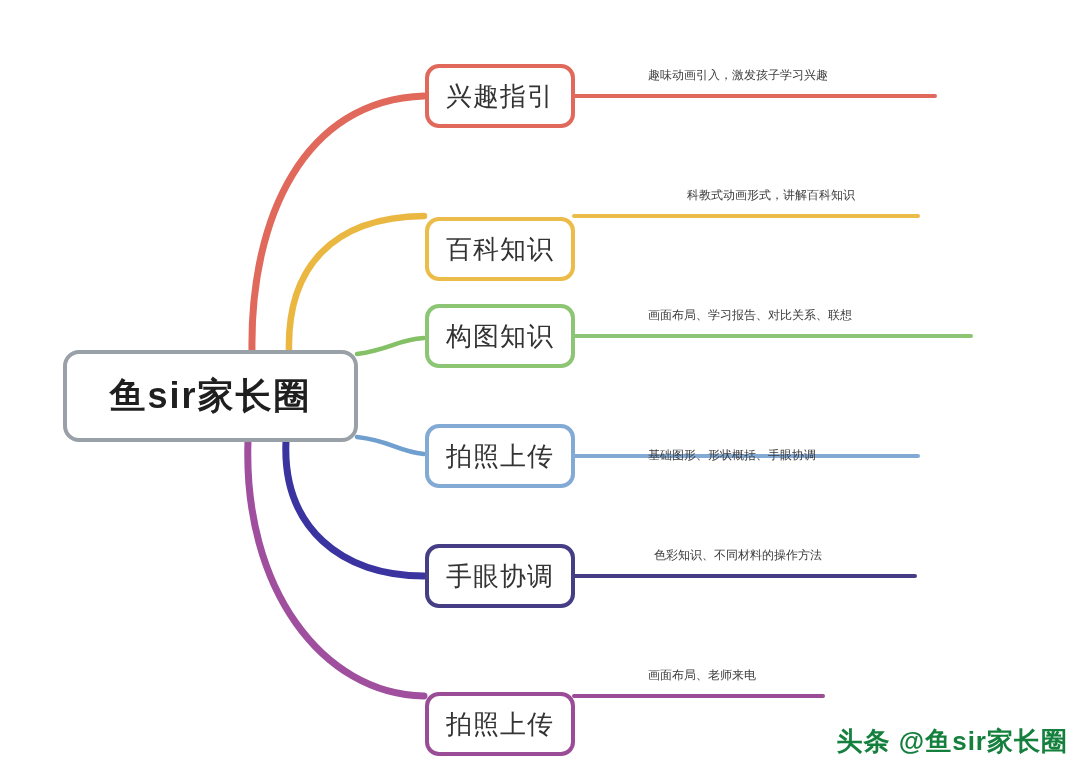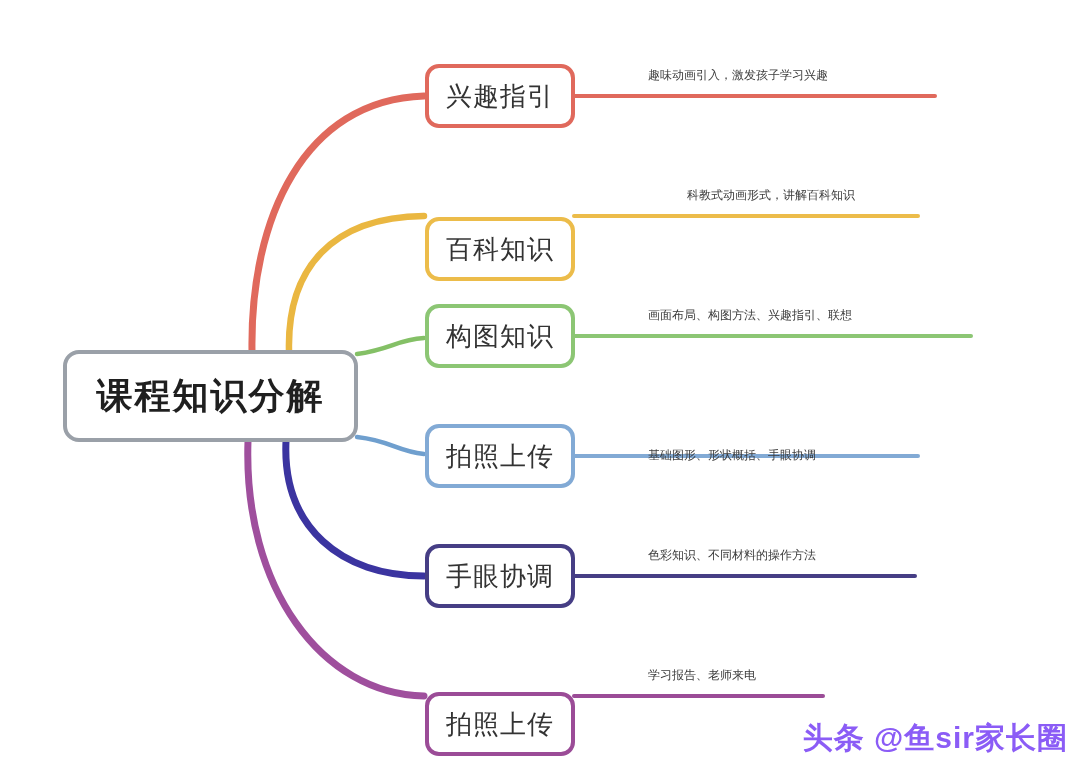--- a/index.html
+++ b/index.html
@@ -52,69 +52,69 @@
     left: 648px;
     height: 24px; line-height: 24px;
     font-size: 12px;
     color: #3c3c3c;
     white-space: nowrap;
     z-index: 2;
   }
   .watermark {
     position: absolute;
     right: 12px; bottom: 6px;
-    font-size: 30px;
+    font-size: 26px;
     font-weight: bold;
-    color: #8b5cf6;
+    color: #15803d;
     letter-spacing: 1px;
     z-index: 3;
   }
 </style>
 </head>
 <body>
 
 <svg id="curves" width="1080" height="765" viewBox="0 0 1080 765">
     <path d="M252,351 C250,218 304,100 424,96" fill="none" stroke="#e0695c" stroke-width="7" stroke-linecap="round"></path>
     <path d="M289,351 C287,268 332,217 424,216" fill="none" stroke="#eab741" stroke-width="6.5" stroke-linecap="round"></path>
     <path d="M357,354 C392,349 396,340 424,338" fill="none" stroke="#84c066" stroke-width="4.5" stroke-linecap="round"></path>
     <path d="M357,437 C392,441 396,451 424,454" fill="none" stroke="#6f9fce" stroke-width="4.5" stroke-linecap="round"></path>
     <path d="M286,441 C282,528 342,576 424,576" fill="none" stroke="#3b34a0" stroke-width="7" stroke-linecap="round"></path>
     <path d="M248,441 C243,588 322,694 424,696" fill="none" stroke="#9f4f9d" stroke-width="7" stroke-linecap="round"></path>
   </svg>
 
 <div class="root-node" style="border-color: rgb(154, 160, 168); color: rgb(31, 31, 31);">
-  <span>课程知识分解</span>
+  <span>鱼sir家长圈</span>
 </div>
 
 <div id="branches">
     <div class="branch-box" style="top: 64px; border-color: rgb(224, 105, 92);">
       <span>兴趣指引</span>
     </div>
     <div class="branch-line" style="left: 572px; width: 365px; top: 94px; background: rgb(224, 105, 92);"></div>
     <div class="branch-desc" style="top: 63px;">趣味动画引入，激发孩子学习兴趣</div>
     <div class="branch-box" style="top: 184px; border-color: rgb(236, 188, 74); margin-top: 33px;">
       <span>百科知识</span>
     </div>
     <div class="branch-line" style="left: 572px; width: 348px; top: 214px; background: rgb(236, 188, 74);"></div>
     <div class="branch-desc" style="top: 183px; margin-left: 39px;">科教式动画形式，讲解百科知识</div>
     <div class="branch-box" style="top: 304px; border-color: rgb(140, 198, 116); justify-content: center;">
       <span>构图知识</span>
     </div>
     <div class="branch-line" style="left: 572px; width: 401px; top: 334px; background: rgb(140, 198, 116);"></div>
-    <div class="branch-desc" style="top: 303px;">画面布局、构图方法、兴趣指引、联想</div>
+    <div class="branch-desc" style="top: 303px;">画面布局、学习报告、对比关系、联想</div>
     <div class="branch-box" style="top: 424px; border-color: rgb(130, 170, 213);">
       <span>拍照上传</span>
     </div>
     <div class="branch-line" style="left: 572px; width: 348px; top: 454px; background: rgb(130, 170, 213);"></div>
     <div class="branch-desc" style="top: 443px;">基础图形、形状概括、手眼协调</div>
     <div class="branch-box" style="top: 544px; border-color: rgb(70, 62, 133);">
       <span>手眼协调</span>
     </div>
     <div class="branch-line" style="left: 572px; width: 345px; top: 574px; background: rgb(70, 62, 133);"></div>
-    <div class="branch-desc" style="top: 543px;">色彩知识、不同材料的操作方法</div>
+    <div class="branch-desc" style="top: 543px; margin-left: 6px;">色彩知识、不同材料的操作方法</div>
     <div class="branch-box" style="top: 692px; border-color: rgb(155, 76, 151);">
       <span>拍照上传</span>
     </div>
     <div class="branch-line" style="left: 572px; width: 253px; top: 694px; background: rgb(155, 76, 151);"></div>
-    <div class="branch-desc" style="top: 663px;">学习报告、老师来电</div>
+    <div class="branch-desc" style="top: 663px;">画面布局、老师来电</div>
   </div>
 
 <div class="watermark">头条 @鱼sir家长圈</div>
 
 </body></html>

